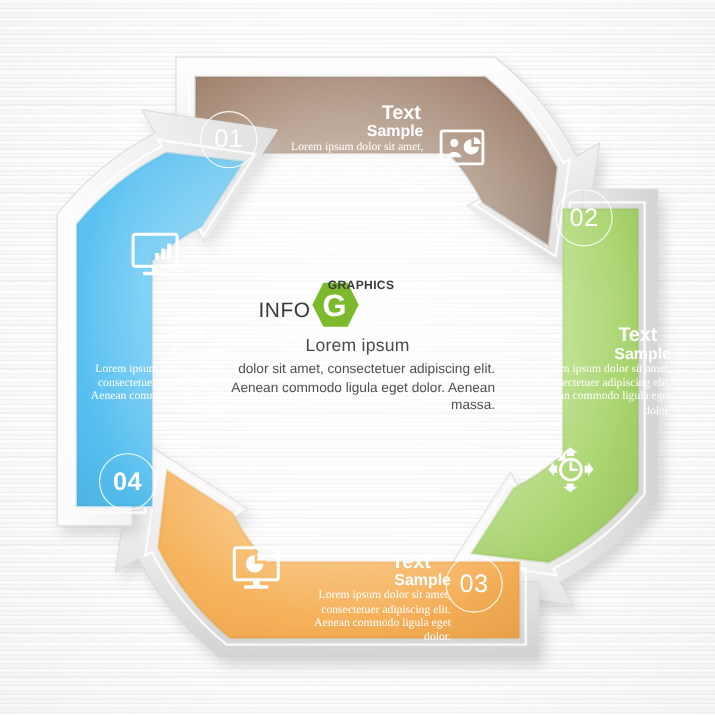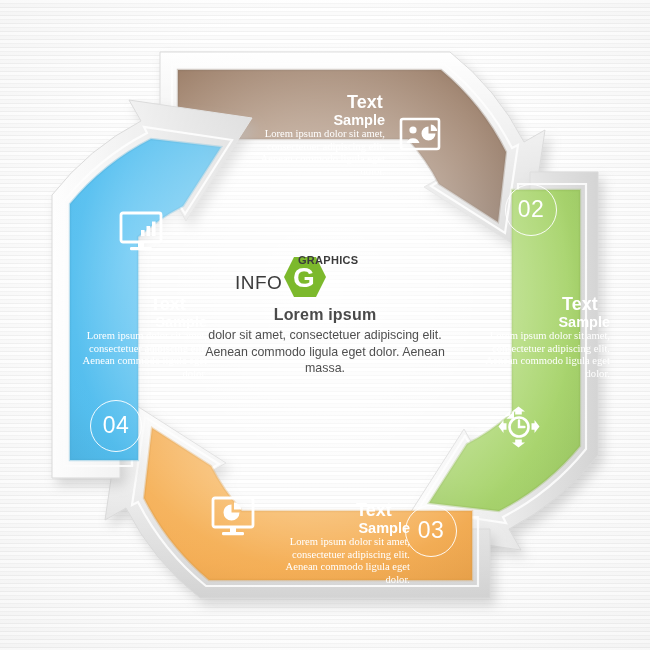--- a/index.html
+++ b/index.html
@@ -79,29 +79,30 @@
   }
   .logo-hex {
     position: absolute;
     left: 48px;
     top: 4px;
     width: 44px;
     height: 42px;
   }
   .center-head {
     font-size: 16px;
-    font-weight: bold;
+    font-weight: normal;
     color: #4a4a4a;
     margin-bottom: 3px;
     letter-spacing: 0.2px;
   }
   .center-body {
     font-size: 12.4px;
     line-height: 16.5px;
     color: #4f4f4f;
+    text-align: right;
   }
   
   .seg-text { position: absolute; z-index: 5; }
   .seg-sample {
     font-size: 14.5px;
     font-weight: bold;
     color: #ffffff;
     text-align: right;
     line-height: 16px;
     margin-top: 38px;
@@ -366,35 +367,36 @@
     </div>
     <div class="center-head">Lorem ipsum</div>
     <div class="center-body">dolor sit amet, consectetuer adipiscing elit. Aenean commodo ligula eget dolor. Aenean massa.</div>
   </div>
 
   <div class="seg-text" style="left:240px; top:74px; width:145px;">
     <div class="seg-sample">Sample</div>
     <div class="seg-body">Lorem ipsum dolor sit amet, consectetuer adipiscing elit. Aenean commodo ligula eget dolor.</div>
   </div>
   <div class="seg-text-word" style="position:absolute; left:347px; top:92px; z-index:5;">Text</div>
+  <div class="num" style="left:182px; top:101px;">01</div>
 
   <div class="seg-text" style="left:465px; top:276px; width:145px;">
     <div class="seg-sample">Sample</div>
     <div class="seg-body">Lorem ipsum dolor sit amet, consectetuer adipiscing elit. Aenean commodo ligula eget dolor.</div>
   </div>
   <div class="seg-text-word" style="position:absolute; left:562px; top:294px; z-index:5;">Text</div>
-  <div class="num" style="left:505px; top:184px;">02</div>
+  <div class="num" style="left:505px; top:172px;">02</div>
 
   <div class="seg-text" style="left:265px; top:482px; width:145px;">
     <div class="seg-sample">Sample</div>
     <div class="seg-body">Lorem ipsum dolor sit amet, consectetuer adipiscing elit. Aenean commodo ligula eget dolor.</div>
   </div>
   <div class="seg-text-word" style="position:absolute; left:356px; top:500px; z-index:5;">Text</div>
   <div class="num" style="left:405px; top:505px;">03</div>
 
   <div class="seg-text" style="left:62px; top:276px; width:145px;">
     <div class="seg-sample">Sample</div>
     <div class="seg-body">Lorem ipsum dolor sit amet, consectetuer adipiscing elit. Aenean commodo ligula eget dolor.</div>
   </div>
   <div class="seg-text-word" style="position:absolute; left:150px; top:294px; z-index:5;">Text</div>
-  <div class="num" style="left:90px; top:400px;">04</div>
+  <div class="num" style="left:90px; top:412px;font-weight:bold;">04</div>
 
 </div>
 
 </body></html>

